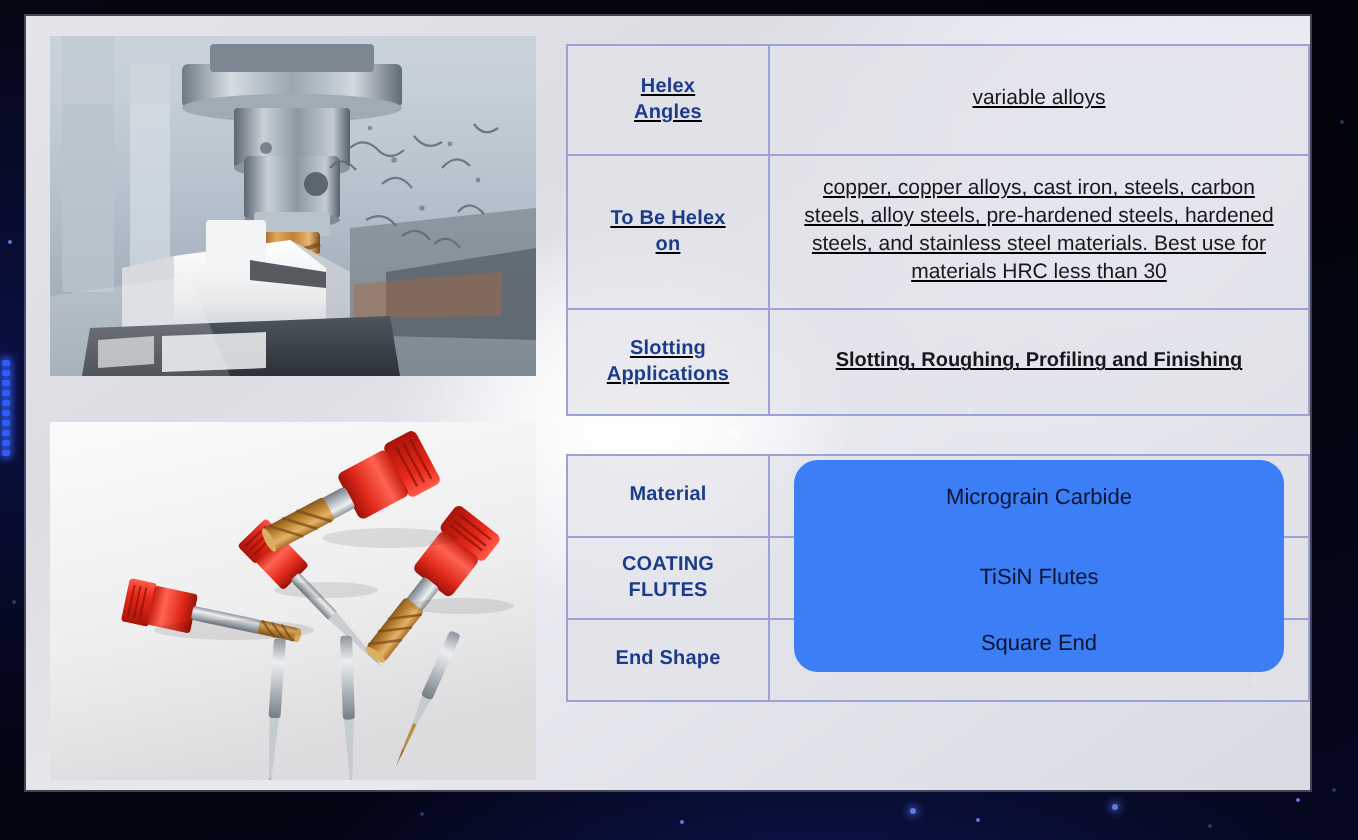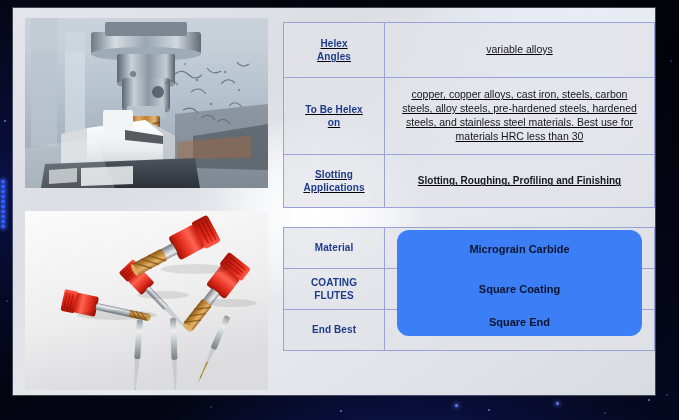--- a/index.html
+++ b/index.html
@@ -150,21 +150,21 @@
     left: 12px;
     right: 12px;
     top: -1px;
     bottom: -1px;
     background: #3b7ef5;
     display: flex;
     align-items: center;
     justify-content: center;
     color: #0c1530;
     font-size: 11px;
-    font-weight: 700;
+    font-weight: 400;
   }
   #table-bottom tr:first-child .pill  { border-radius: 12px 12px 0 0; top: 2px; }
   #table-bottom tr:last-child  .pill  { border-radius: 0 0 12px 12px; bottom: 14px; }
 </style>
 </head>
 <body>
 
 <div id="slide-frame">
 
   <div class="speck big" style="left:455px;top:404px;width:3px;height:3px;"></div>
@@ -482,26 +482,26 @@
           <td class="value-cell">
             <div class="pill">Micrograin Carbide</div>
           </td>
         </tr>
         <tr>
           <td class="label-cell">
             <span>COATING</span><br>
             <span>FLUTES</span>
           </td>
           <td class="value-cell">
-            <div class="pill">Square Coating</div>
+            <div class="pill">TiSiN Flutes</div>
           </td>
         </tr>
         <tr>
           <td class="label-cell">
-            <span>End Best</span>
+            <span>End Shape</span>
           </td>
           <td class="value-cell">
             <div class="pill">Square End</div>
           </td>
         </tr>
       </tbody>
     </table>
 
   </div>
 </div>

